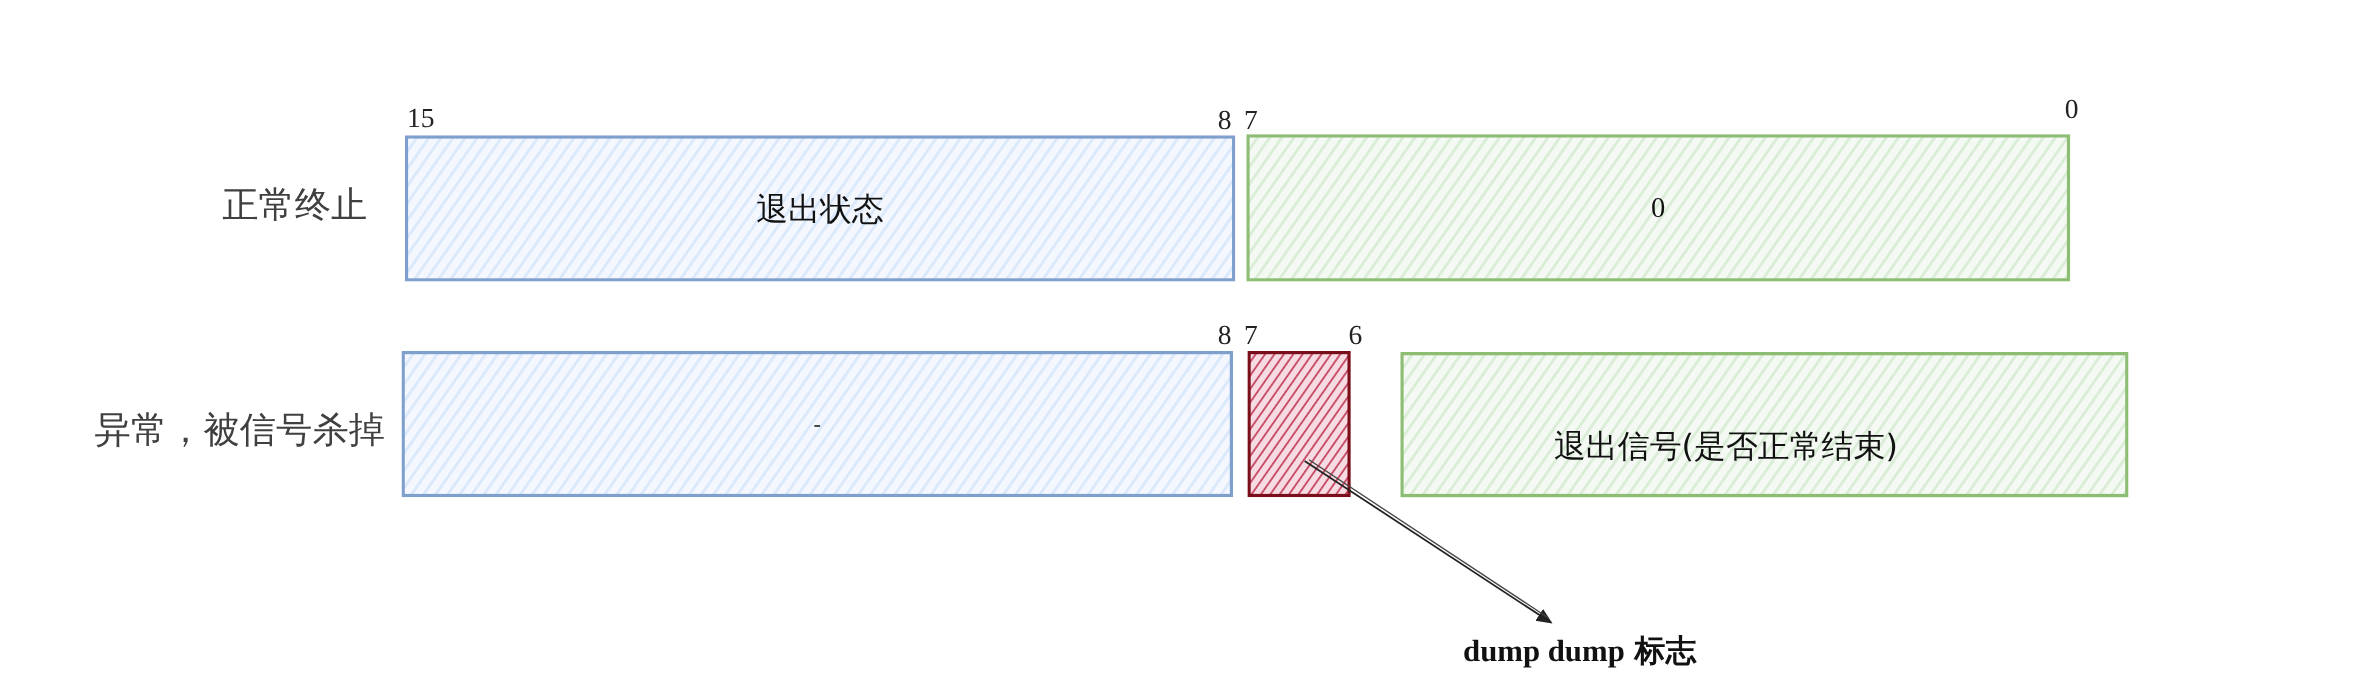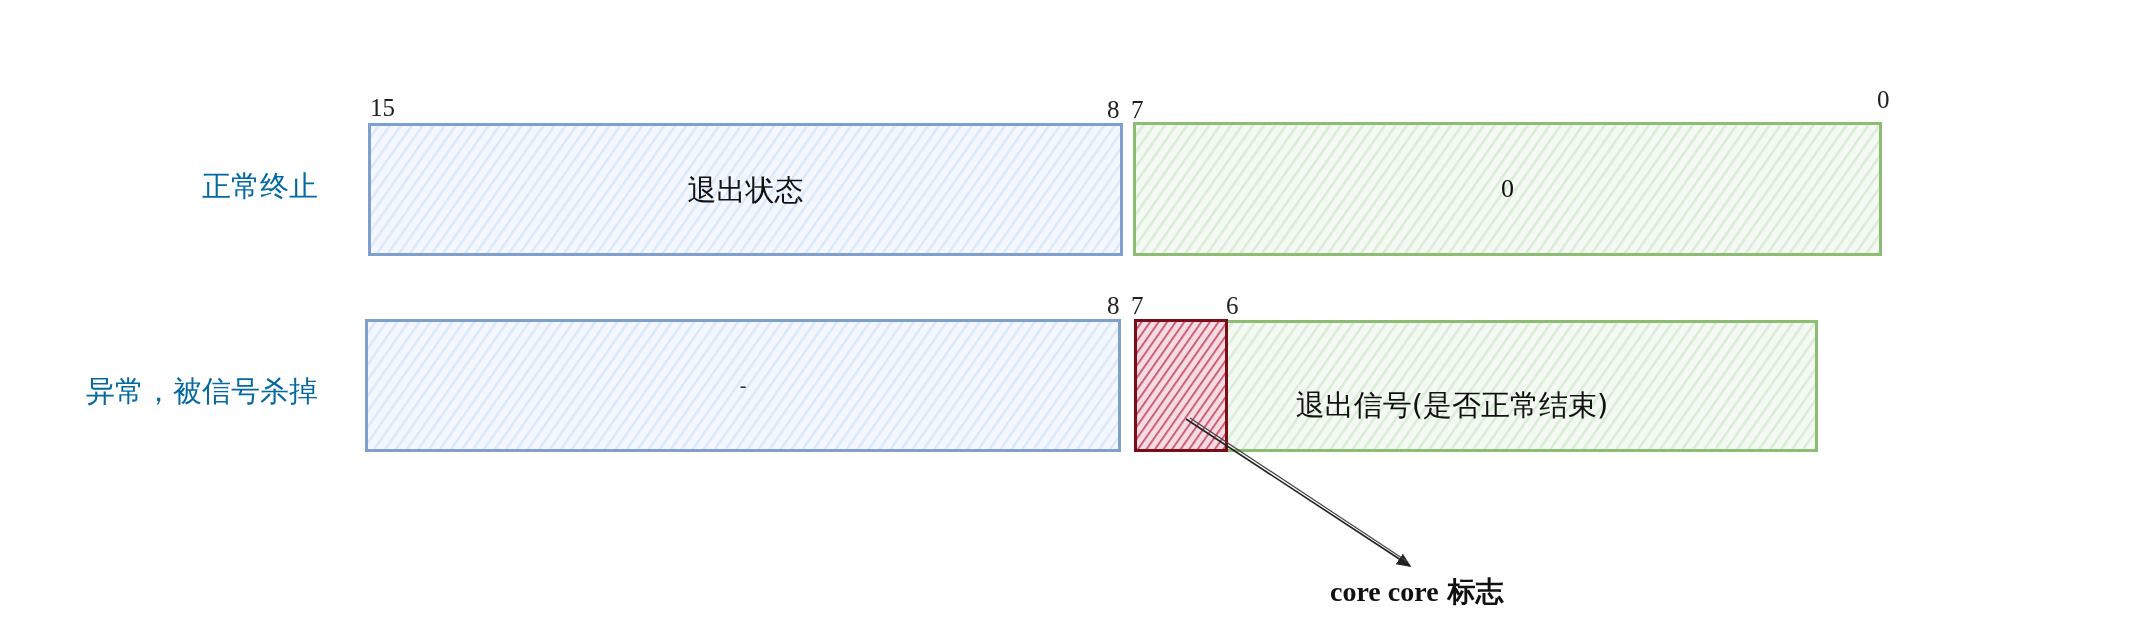--- a/index.html
+++ b/index.html
@@ -1,19 +1,19 @@
 <!DOCTYPE html>
 <html><head>
   <meta charset="utf-8">
   <style>
     html, body { margin: 0; padding: 0; background: #ffffff; }
     body { width: 2153px; height: 630px; position: relative; overflow: hidden;
            font-family: "DejaVu Sans", "Liberation Sans", sans-serif; color: #111; }
     .abs { position: absolute; }
-    .row-label { font-size: 29px; line-height: 32px; white-space: nowrap; color: #0369a1; }
+    .row-label { font-size: 33px; line-height: 32px; white-space: nowrap; color: #404040; }
     .bit-num { font-family: "Liberation Serif", "DejaVu Serif", serif; font-size: 25px; line-height: 24px; color: #222; }
     .box { position: absolute; box-sizing: border-box; }
     .box svg { position: absolute; left: 0; top: 0; width: 100%; height: 100%; }
     .box-text { position: absolute; left: 0; right: 0; top: 50%; transform: translateY(-50%);
                 text-align: center; font-size: 29px; line-height: 32px; color: #111; white-space: nowrap; }
     .box-text.num { font-family: "Liberation Serif", "DejaVu Serif", serif; font-size: 26px; }
     .box-text.dash { font-size: 20px; color: #333; }
     .annot { font-size: 28px; line-height: 32px; white-space: nowrap; color: #111; }
     .annot .latin { font-family: "Liberation Serif", "DejaVu Serif", serif; font-weight: bold; }
     .annot .cjk { font-weight: bold; text-align: center; }
@@ -66,21 +66,21 @@
 <div class="abs bit-num" style="left:1131px; top:294px;">7</div>
 <div class="abs bit-num" style="left:1226px; top:294px;">6</div>
 
 <div class="box" style="left:365px; top:319px; width:756px; height:133px;">
   <svg>
     <rect x="1.5" y="1.5" width="753" height="130" fill="url(#hatch-blue)" stroke="#7f9fcd" stroke-width="3"></rect>
   </svg>
   <div class="box-text dash">-</div>
 </div>
 
-<div class="box" style="left:1156px; top:320px; width:662px; height:170px;">
+<div class="box" style="left:1273px; top:320px; width:662px; height:170px;">
   <svg>
     <rect x="1.5" y="1.5" width="659" height="129" fill="url(#hatch-green)" stroke="#8cbd72" stroke-width="3"></rect>
   </svg>
   <div class="box-text" style="left:-70px;">退出信号(是否正常结束)</div>
 </div>
 
 <div class="box" style="left:1134px; top:319px; width:94px; height:133px;">
   <svg>
     <rect x="1.5" y="1.5" width="91" height="130" fill="url(#hatch-red)" stroke="#7a0d1a" stroke-width="3"></rect>
   </svg>
@@ -90,15 +90,15 @@
   <defs>
     <marker id="arrowhead" markerWidth="10" markerHeight="10" refX="8" refY="5" orient="auto">
       <path d="M0,1 L9,5 L0,9 Z" fill="#222"></path>
     </marker>
   </defs>
   <line x1="1186" y1="419" x2="1410" y2="566" stroke="#222" stroke-width="1.6" marker-end="url(#arrowhead)"></line>
   <line x1="1190" y1="418" x2="1408" y2="562" stroke="#444" stroke-width="1.2"></line>
 </svg>
 
 <div class="abs annot" style="left:1330px; top:576px;">
-  <span class="latin">core core</span>
+  <span class="latin">dump dump</span>
   <span class="cjk">标志</span>
 </div>
 
 </body></html>

